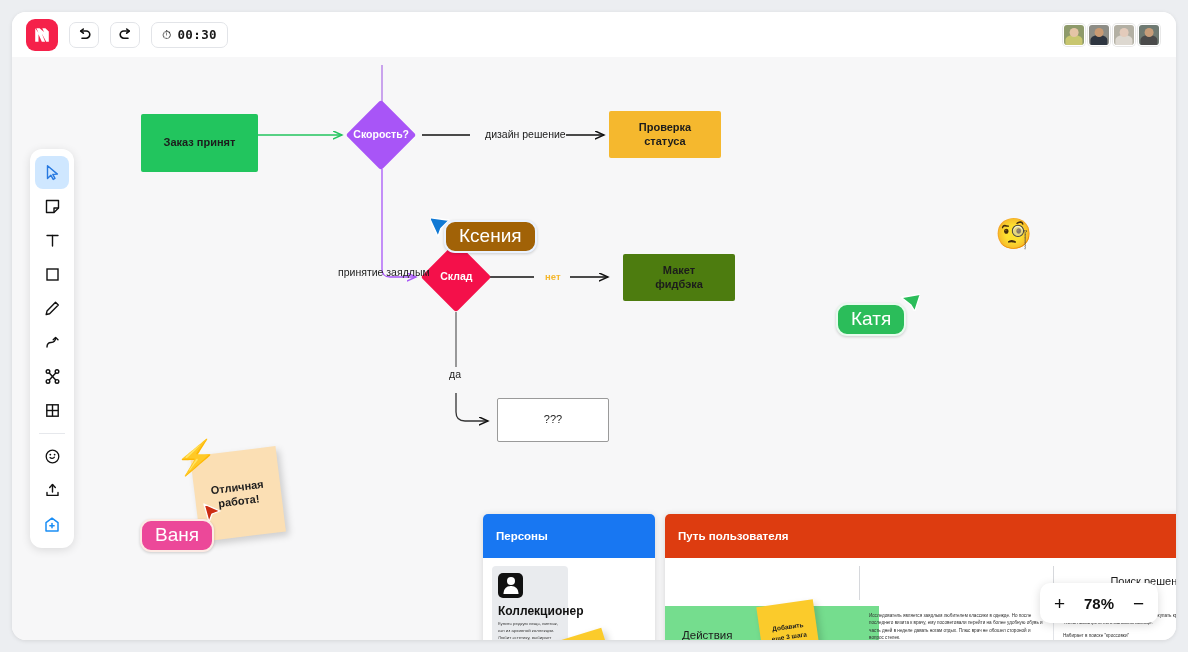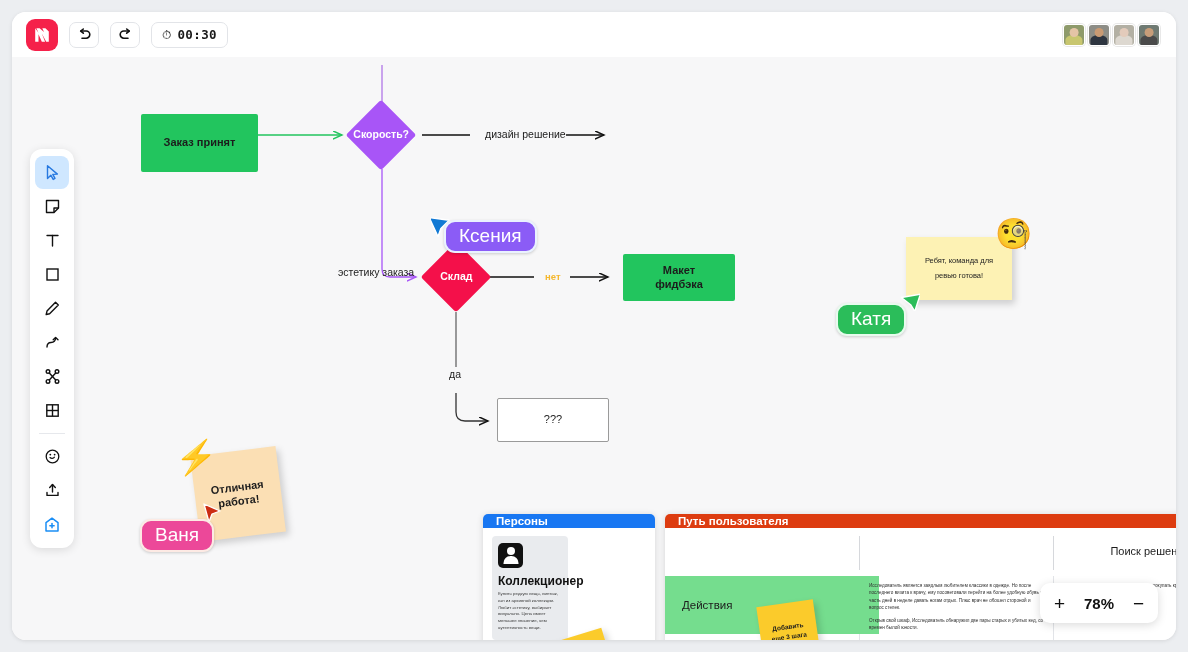--- a/index.html
+++ b/index.html
@@ -149,21 +149,21 @@
 
   
   .frame {
     position: absolute;
     background: #fff;
     border-radius: 5px;
     box-shadow: 0 1px 7px rgba(0,0,0,.14);
     overflow: hidden;
   }
   .frame-head {
-    height: 14px; display: flex; align-items: center;
+    height: 44px; display: flex; align-items: center;
     padding: 0 13px;
     color: #fff; font-size: 11.5px; font-weight: 700;
   }
   .frame-head.blue { background: #1877f2; }
   .frame-head.red  { background: #dd3c10; }
 
   
   #personas { left: 471px; top: 457px; width: 172px; height: 196px; }
   #personas .pbody { padding: 8px 9px; display:flex; flex-wrap: wrap; gap: 7px; }
   .pcard {
@@ -298,50 +298,50 @@
     </svg>
 
     <div class="node rectnode" style="left:129px;top:57px;width:117px;height:58px;background:#22c55e;">
       <span>Заказ принят</span>
     </div>
 
     <div class="node diamond" style="left:344px;top:53px;width:50px;height:50px;background:#a855f7;color:#fff;">
       <span>Скорость?</span>
     </div>
 
+    <div class="node rectnode" style="left:597px;top:54px;width:112px;height:47px;background:#f5b82e;white-space:pre-line;">
+      <span>Проверка
+статуса</span>
+    </div>
 
     <div class="node diamond" style="left:419px;top:195px;width:50px;height:50px;background:#f4104a;color:#fff;">
       <span>Склад</span>
     </div>
 
-    <div class="node rectnode" style="left:611px;top:197px;width:112px;height:47px;background:#22c55e;white-space:pre-line;">
+    <div class="node rectnode" style="left:611px;top:197px;width:112px;height:47px;background:#4d7c0f;white-space:pre-line;">
       <span>Макет
 фидбэка</span>
     </div>
 
     <div class="node rectnode" style="left:485px;top:341px;width:112px;height:44px;background:#fff;border:1px solid #9a9a9a;font-weight:400;font-size:11px;">
       <span>???</span>
     </div>
 
     <div class="edge-label" style="left:473px;top:71px;">дизайн решение</div>
-    <div class="edge-label" style="left:326px;top:209px;">эстетику заказа</div>
+    <div class="edge-label" style="left:326px;top:209px;">принятие заядлым</div>
     <div class="edge-label small" style="left:533px;top:214px;color:#f5b82e;font-weight:700;">нет</div>
     <div class="edge-label" style="left:437px;top:311px;">да</div>
 
     <div class="cursor" style="left:419px;top:118px;">
       <svg class="ptr" width="22" height="25" viewBox="0 0 22 25" style="left:0;top:37px;">
         <path d="M2 1 L2 22 L8 16 L19 12 Z" fill="#1179d4" stroke="#fff" stroke-width="1.4" stroke-linejoin="round" transform="rotate(-25 10 12)"></path>
       </svg>
-      <div class="tag" style="left:13px;top:45px;background:#8b5cf6;border:2px solid #eaf2ff;">Ксения</div>
-    </div>
-
-    <div class="sticky yellow" style="left:894px;top:180px;width:106px;height:63px;">
-      <span style="font-size:7.5px;line-height:1.9;white-space:pre-line;text-align:center;">Ребят, команда для
-ревью готова!</span>
-    </div>
+      <div class="tag" style="left:13px;top:45px;background:#a16207;border:2px solid #eaf2ff;">Ксения</div>
+    </div>
+
     <div style="position:absolute;left:983px;top:162px;font-size:30px;line-height:1;z-index:23;">🧐</div>
 
     <div class="cursor" style="left:824px;top:232px;">
       <svg class="ptr" width="24" height="22" viewBox="0 0 24 22" style="left:60px;top:0;">
         <path d="M22 2 L22 20 L16 15 L5 11 Z" fill="#2bbd5a" stroke="#fff" stroke-width="1.4" stroke-linejoin="round" transform="rotate(18 13 11)"></path>
       </svg>
       <div class="tag" style="left:0;top:14px;background:#2bbd5a;border:2px solid #e8fbee;">Катя</div>
     </div>
 
     <div class="sticky peach" style="left:183px;top:394px;width:86px;height:86px;transform:rotate(-7deg);">

